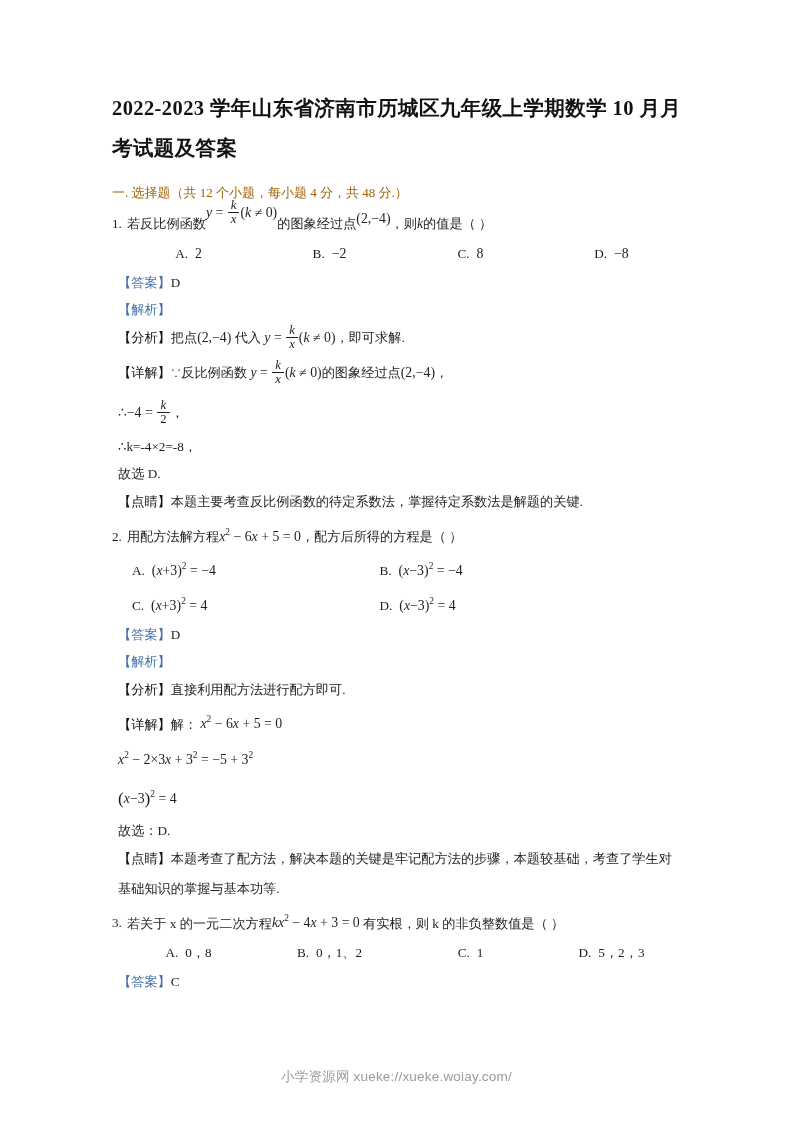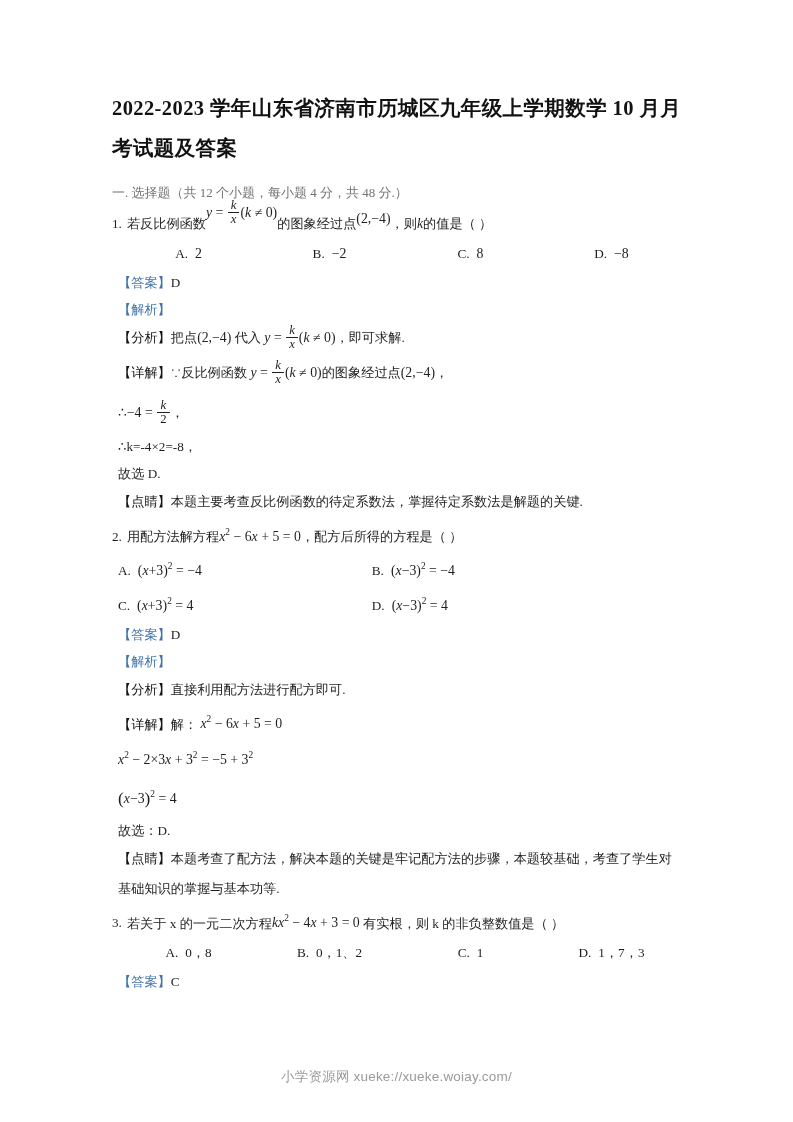--- a/index.html
+++ b/index.html
@@ -43,21 +43,21 @@
   .line {
     font-size: 13.2px;
     line-height: 30px;
     color: #1f1f1f;
     white-space: normal;
   }
   .line.tight { line-height: 27px; font-family: Liberation Serif, serif; }
   .section-head {
     font-size: 13px;
     line-height: 30px;
-    color: #737373;
+    color: #a16207;
   }
   .q-line {
     font-size: 13.2px;
     line-height: 31px;
     color: #1f1f1f;
   }
   .q-num { margin-right: 5px; }
   .indent-1 { padding-left: 6px; }
 
   
@@ -71,21 +71,21 @@
   .ans-val { color: #1b1b1b; }
 
   
   .opts {
     display: flex;
     font-size: 13.2px;
     line-height: 30px;
     padding-left: 6px;
   }
   .opts.four > div { width: 25%; text-align: center; }
-  .opts.two { padding-left: 6px; }
+  .opts.two { padding-left: 6px; margin-left: 14px; }
   .opts.two > div { width: 45%; }
   .opt-label { margin-right: 7px; }
 
   
   .mi {
     font-family: "Liberation Serif", "DejaVu Serif", serif;
     font-style: italic;
   }
   .mn { font-style: normal; }
   .math {
@@ -238,21 +238,21 @@
     </div>
 
     <div class="q-line">
       <span class="q-num">3.</span><span>若关于 x 的一元二次方程</span><span class="math"><span class="mi">kx</span><sup class="pwn">2</sup> <span class="mn">−</span> <span class="mn">4</span><span class="mi">x</span> <span class="mn">+ 3 = 0</span></span> <span>有实根，则 k 的非负整数值是（      ）</span>
     </div>
 
     <div class="opts four">
       <div><span class="opt-label">A.</span><span>0，8</span></div>
       <div><span class="opt-label">B.</span><span>0，1、2</span></div>
       <div><span class="opt-label">C.</span><span>1</span></div>
-      <div><span class="opt-label">D.</span><span>1，7，3</span></div>
+      <div><span class="opt-label">D.</span><span>5，2，3</span></div>
     </div>
 
     <div class="line tight indent-1">
       <span class="tag-blue">【答案】</span><span class="ans-val">C</span>
     </div>
 
   </div>
 
   <div class="footer">小学资源网 xueke://xueke.woiay.com/</div>
 </div>

